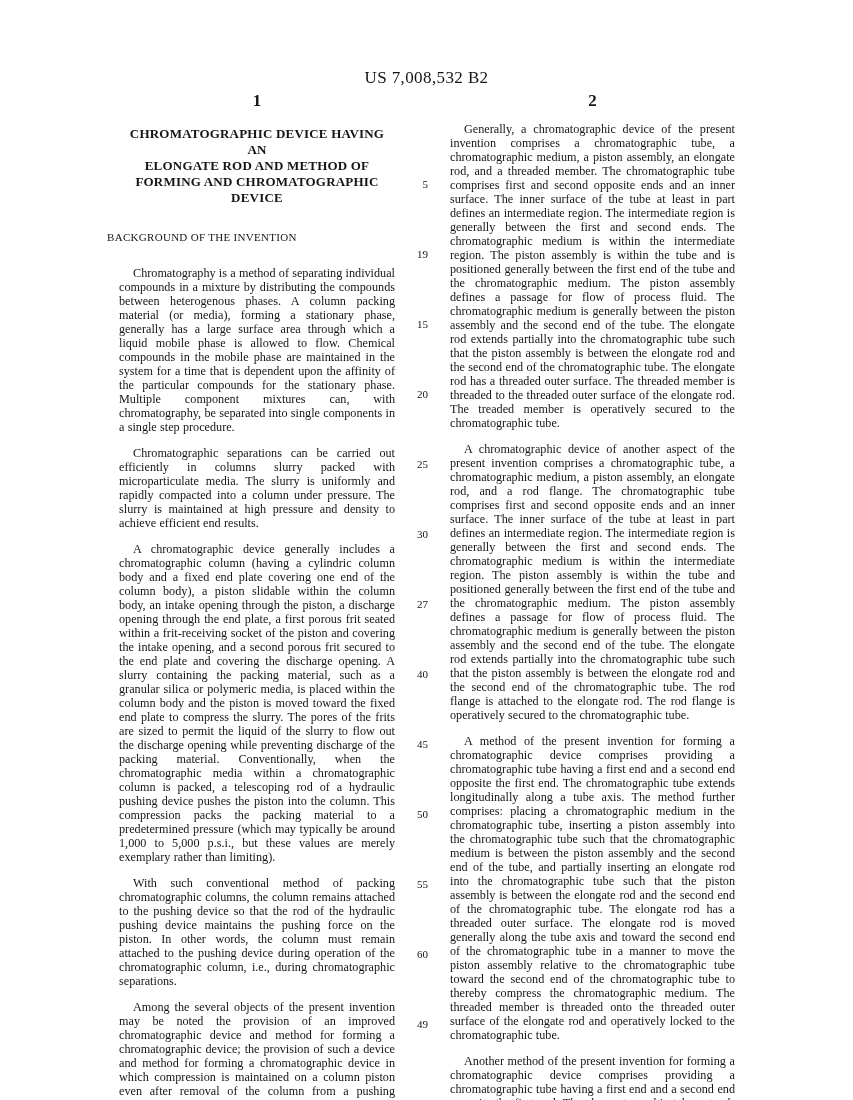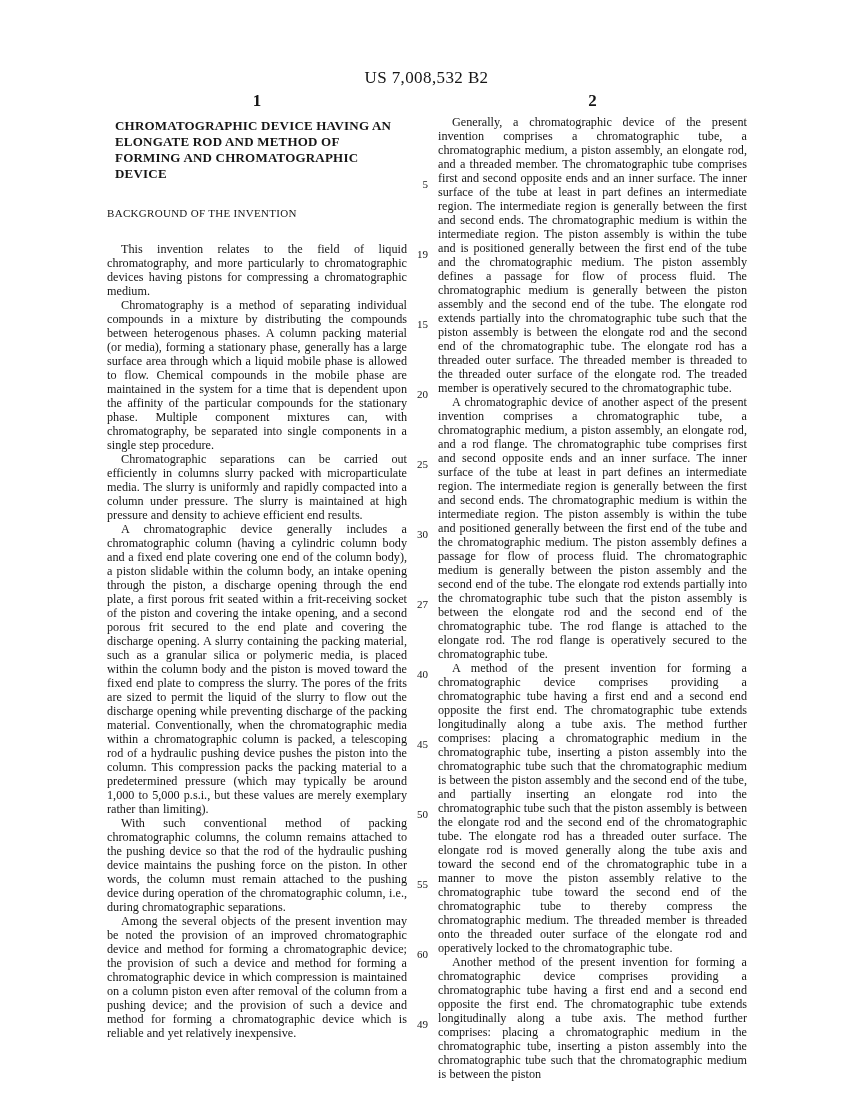--- a/index.html
+++ b/index.html
@@ -36,37 +36,37 @@
   .col-left  { left: 107px; width: 300px; }
   .col-right { left: 438px; width: 309px; }
   .col-num {
     text-align: center;
     font-size: 17px;
     font-weight: bold;
     margin: 0 0 5px 0;
     line-height: 18px;
   }
   .invention-title {
-    margin: 8px;
+    margin: 16px;
     font-size: 13px;
     font-weight: bold;
-    text-align: left;
+    text-align: center;
     line-height: 16px;
     white-space: pre-line;
     letter-spacing: 0.2px;
   }
   .section-heading {
     margin: 24px 0 22px 0;
     font-size: 11px;
     font-weight: normal;
     text-align: left;
     letter-spacing: 0.3px;
   }
   .body-par {
-    margin: 0;
+    margin: 12px;
     text-indent: 14px;
     word-spacing: 0.2px;
   }
   .gutter {
     position: absolute;
     left: 398px;
     top: 0;
     width: 30px;
     height: 1100px;
   }
@@ -86,21 +86,20 @@
 
   <div class="patent-number">US 7,008,532 B2</div>
 
   <div class="col col-left">
     <div class="col-num">1</div>
     <h1 class="invention-title">CHROMATOGRAPHIC DEVICE HAVING AN
 ELONGATE ROD AND METHOD OF
 FORMING AND CHROMATOGRAPHIC
 DEVICE</h1>
     <h2 class="section-heading">BACKGROUND OF THE INVENTION</h2>
-    <p class="body-par">This invention relates to the field of liquid chromatography, and more particularly to chromatographic devices having pistons for compressing a chromatographic medium.</p>
     <p class="body-par">Chromatography is a method of separating individual compounds in a mixture by distributing the compounds between heterogenous phases. A column packing material (or media), forming a stationary phase, generally has a large surface area through which a liquid mobile phase is allowed to flow. Chemical compounds in the mobile phase are maintained in the system for a time that is dependent upon the affinity of the particular compounds for the stationary phase. Multiple component mixtures can, with chromatography, be separated into single components in a single step procedure.</p>
     <p class="body-par">Chromatographic separations can be carried out efficiently in columns slurry packed with microparticulate media. The slurry is uniformly and rapidly compacted into a column under pressure. The slurry is maintained at high pressure and density to achieve efficient end results.</p>
     <p class="body-par">A chromatographic device generally includes a chromatographic column (having a cylindric column body and a fixed end plate covering one end of the column body), a piston slidable within the column body, an intake opening through the piston, a discharge opening through the end plate, a first porous frit seated within a frit-receiving socket of the piston and covering the intake opening, and a second porous frit secured to the end plate and covering the discharge opening. A slurry containing the packing material, such as a granular silica or polymeric media, is placed within the column body and the piston is moved toward the fixed end plate to compress the slurry. The pores of the frits are sized to permit the liquid of the slurry to flow out the discharge opening while preventing discharge of the packing material. Conventionally, when the chromatographic media within a chromatographic column is packed, a telescoping rod of a hydraulic pushing device pushes the piston into the column. This compression packs the packing material to a predetermined pressure (which may typically be around 1,000 to 5,000 p.s.i., but these values are merely exemplary rather than limiting).</p>
     <p class="body-par">With such conventional method of packing chromatographic columns, the column remains attached to the pushing device so that the rod of the hydraulic pushing device maintains the pushing force on the piston. In other words, the column must remain attached to the pushing device during operation of the chromatographic column, i.e., during chromatographic separations.</p>
     <p class="body-par">Among the several objects of the present invention may be noted the provision of an improved chromatographic device and method for forming a chromatographic device; the provision of such a device and method for forming a chromatographic device in which compression is maintained on a column piston even after removal of the column from a pushing device; and the provision of such a device and method for forming a chromatographic device which is reliable and yet relatively inexpensive.</p>
   </div>
 
   <div class="gutter">
     <span class="line-no" style="top:177px">5</span>
     <span class="line-no" style="top:247px">19</span>

